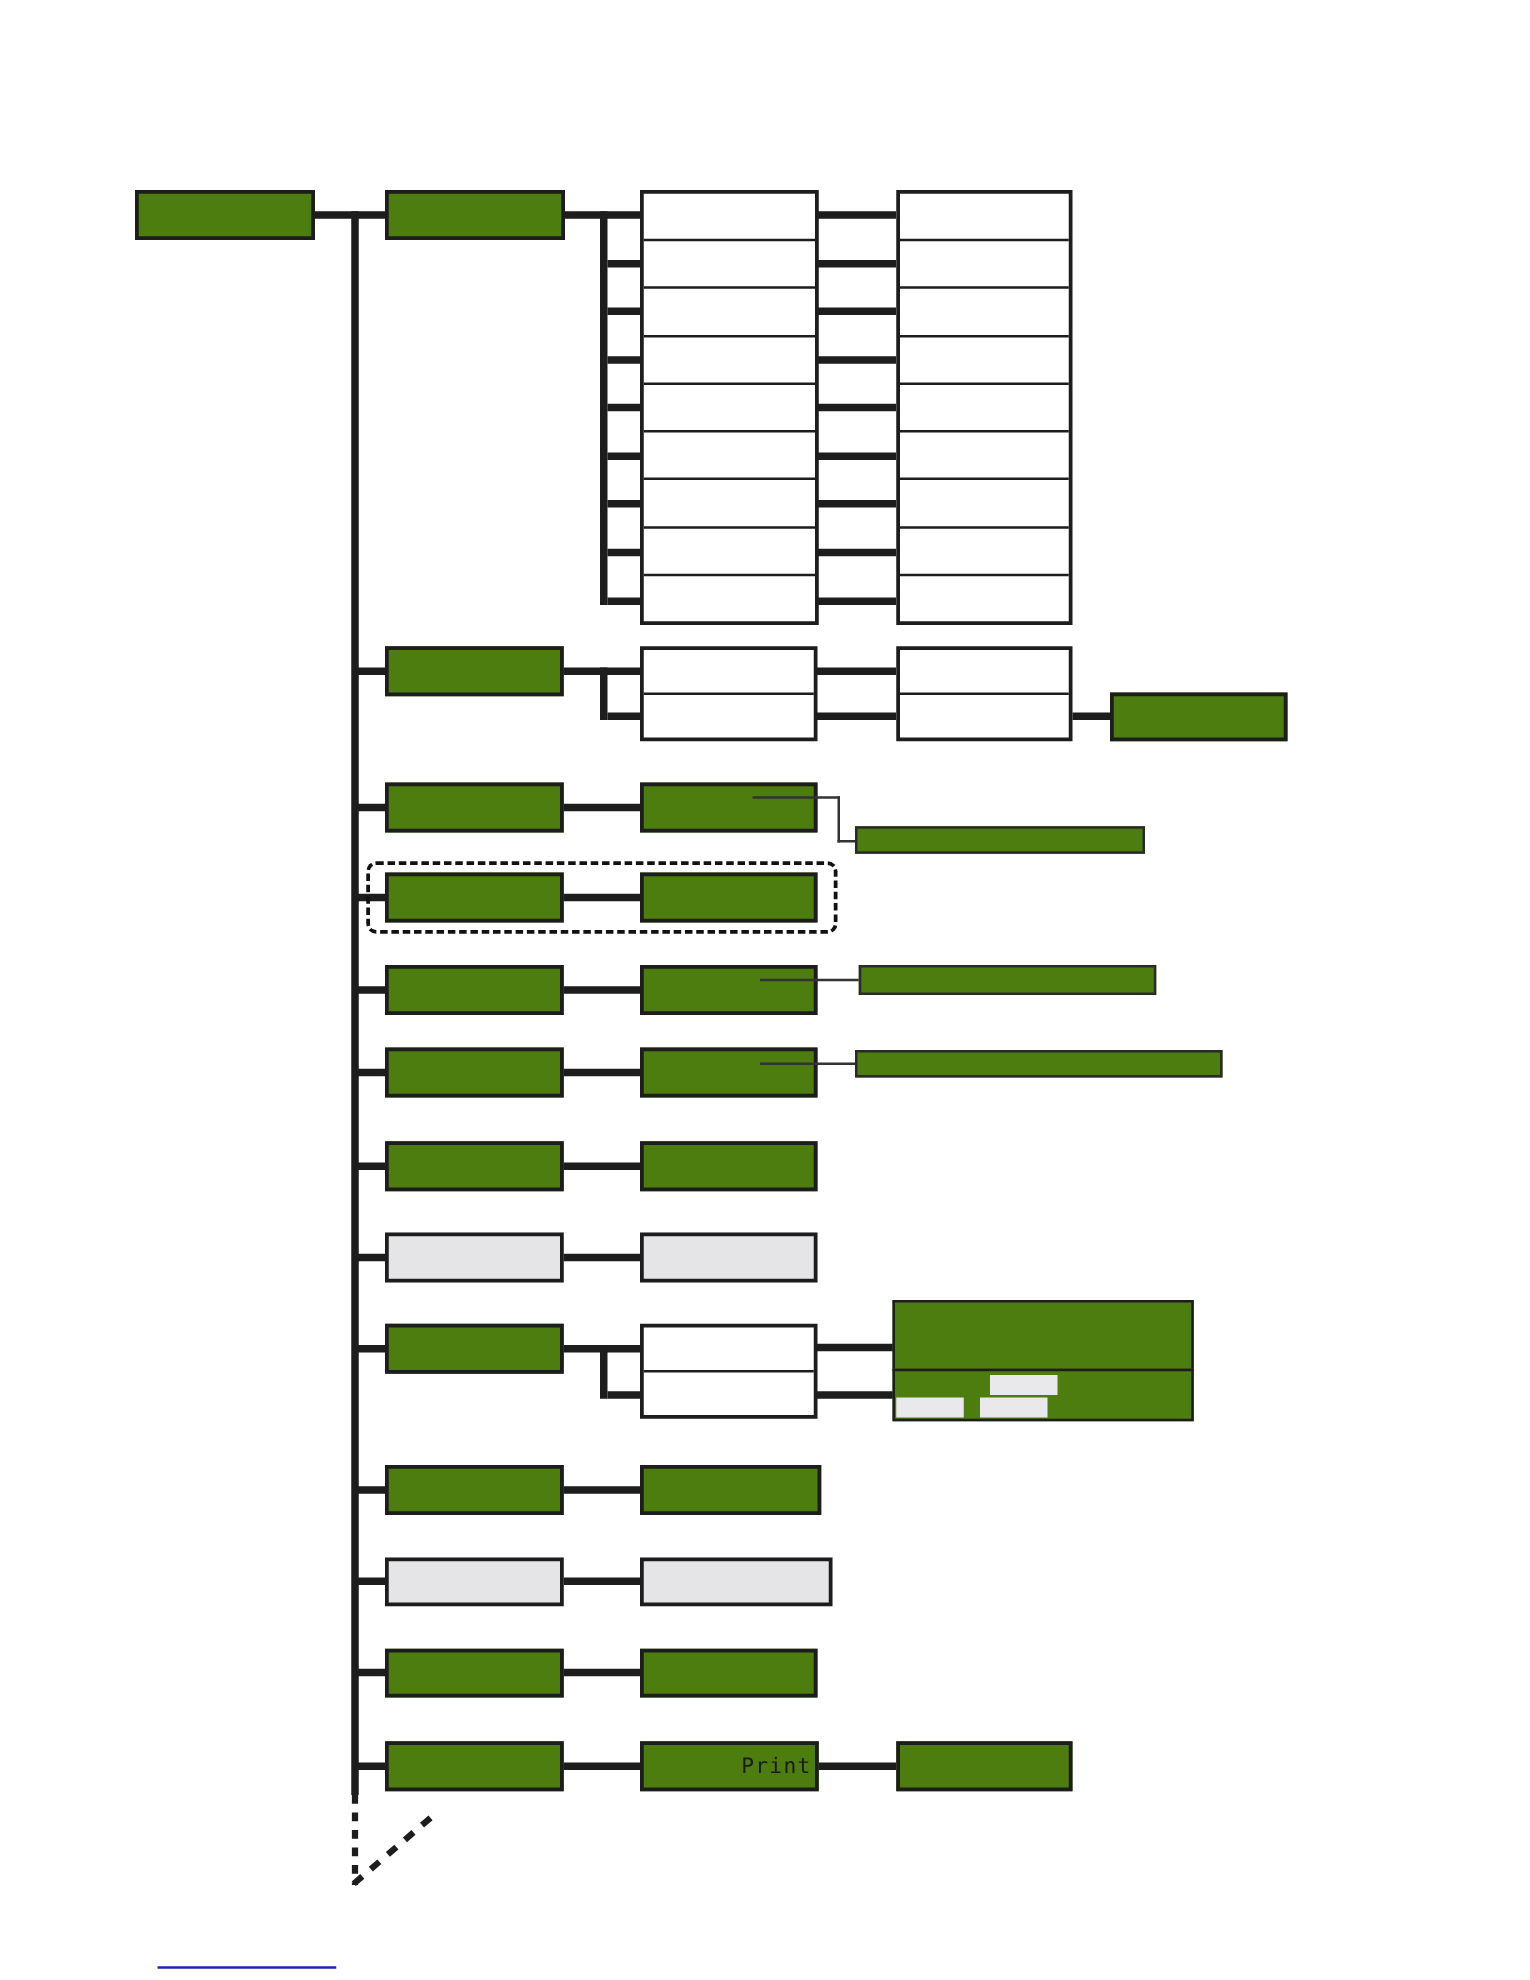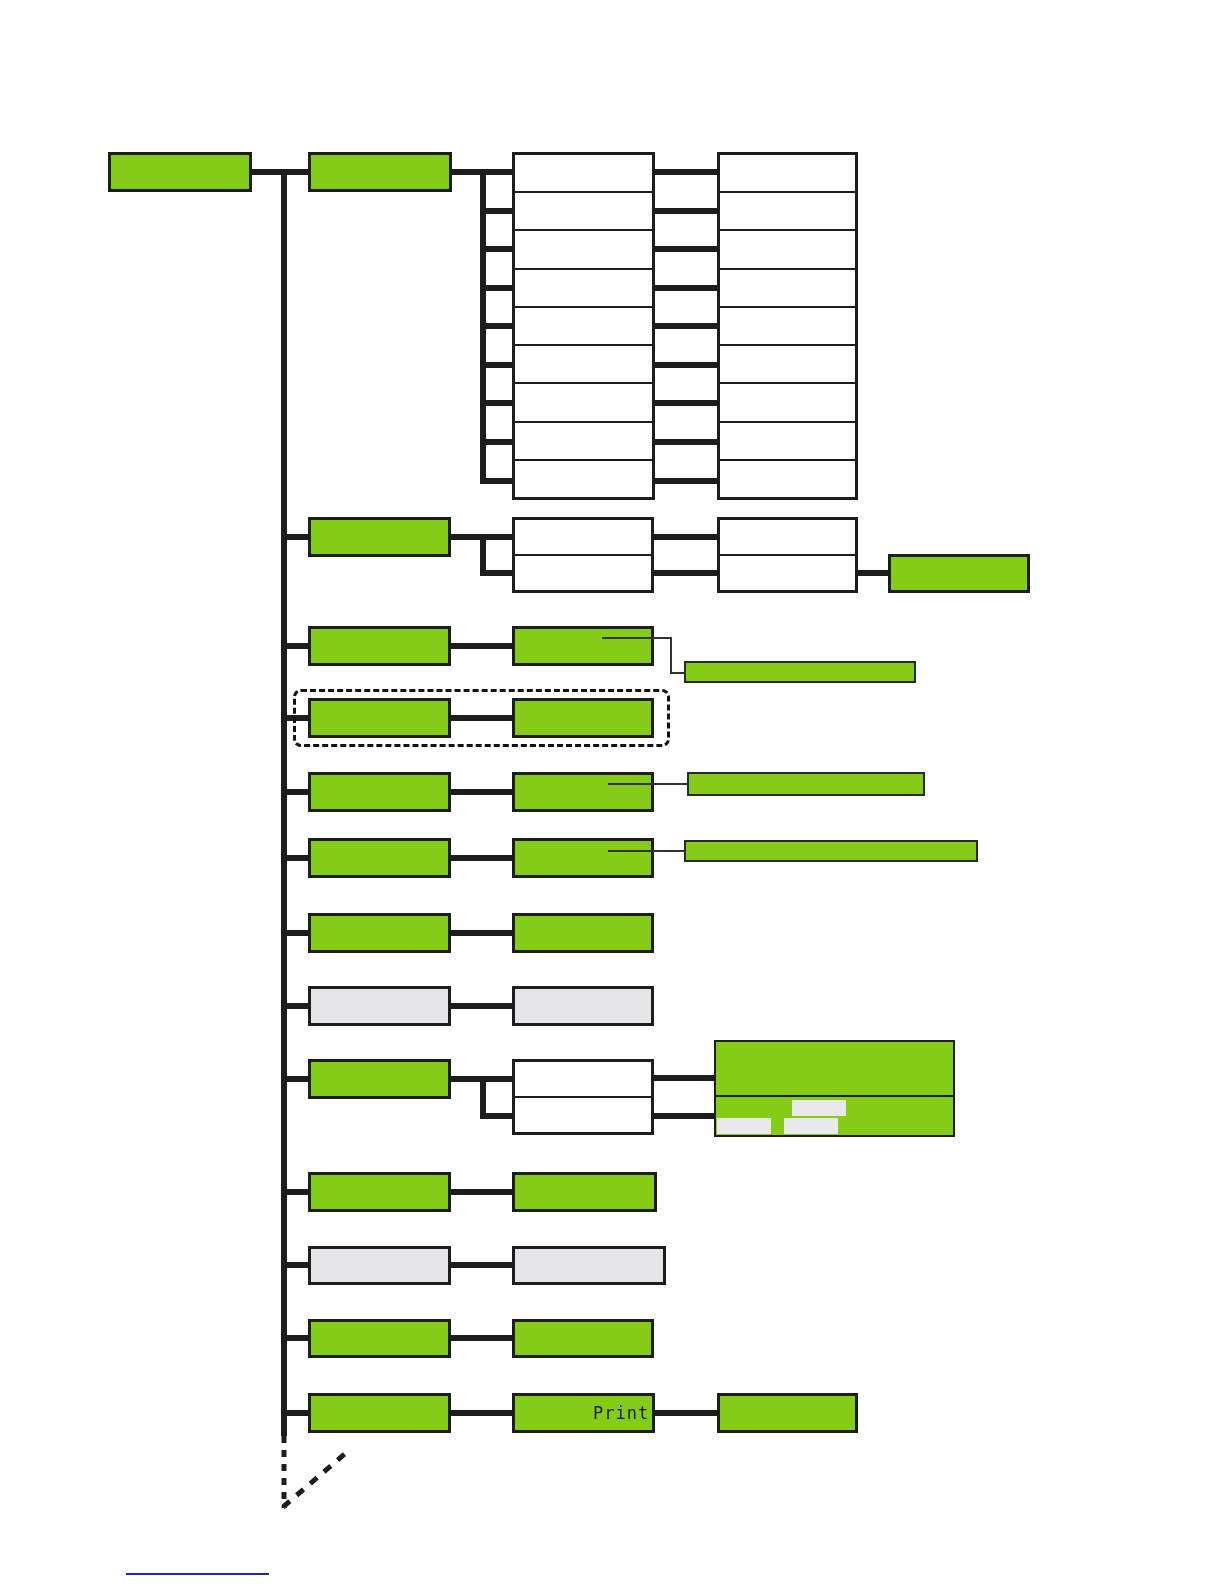--- a/index.html
+++ b/index.html
@@ -8,21 +8,21 @@
     --redact:#e9e9eb;
     --link:#2323b0;
     --bg:#ffffff;
   }
   html,body{margin:0;padding:0;background:#888;}
   .page{
     position:relative;width:1224px;height:1584px;background:var(--bg);
     margin:0 auto;overflow:hidden;
     font-family:"Liberation Sans", sans-serif;
   }
-  .box{position:absolute;background:#84cc16;border:3px solid var(--line);box-sizing:border-box;}
+  .box{position:absolute;background:#4d7c0f;border:3px solid var(--line);box-sizing:border-box;}
   .box.gray{background:var(--gray);}
   .box.note{border:2px solid #2a2a2a;}
   .box.mid{border-width:2px;}
   .col{position:absolute;background:#fff;border:3px solid var(--line);box-sizing:border-box;
        display:flex;flex-direction:column;}
   .col .cell{flex:1;border-top:2px solid var(--line);}
   .col .cell:first-child{border-top:none;}
   .hline{position:absolute;height:6px;background:var(--line);}
   .vline{position:absolute;width:6px;background:var(--line);}
   .tline{position:absolute;background:#333;}

